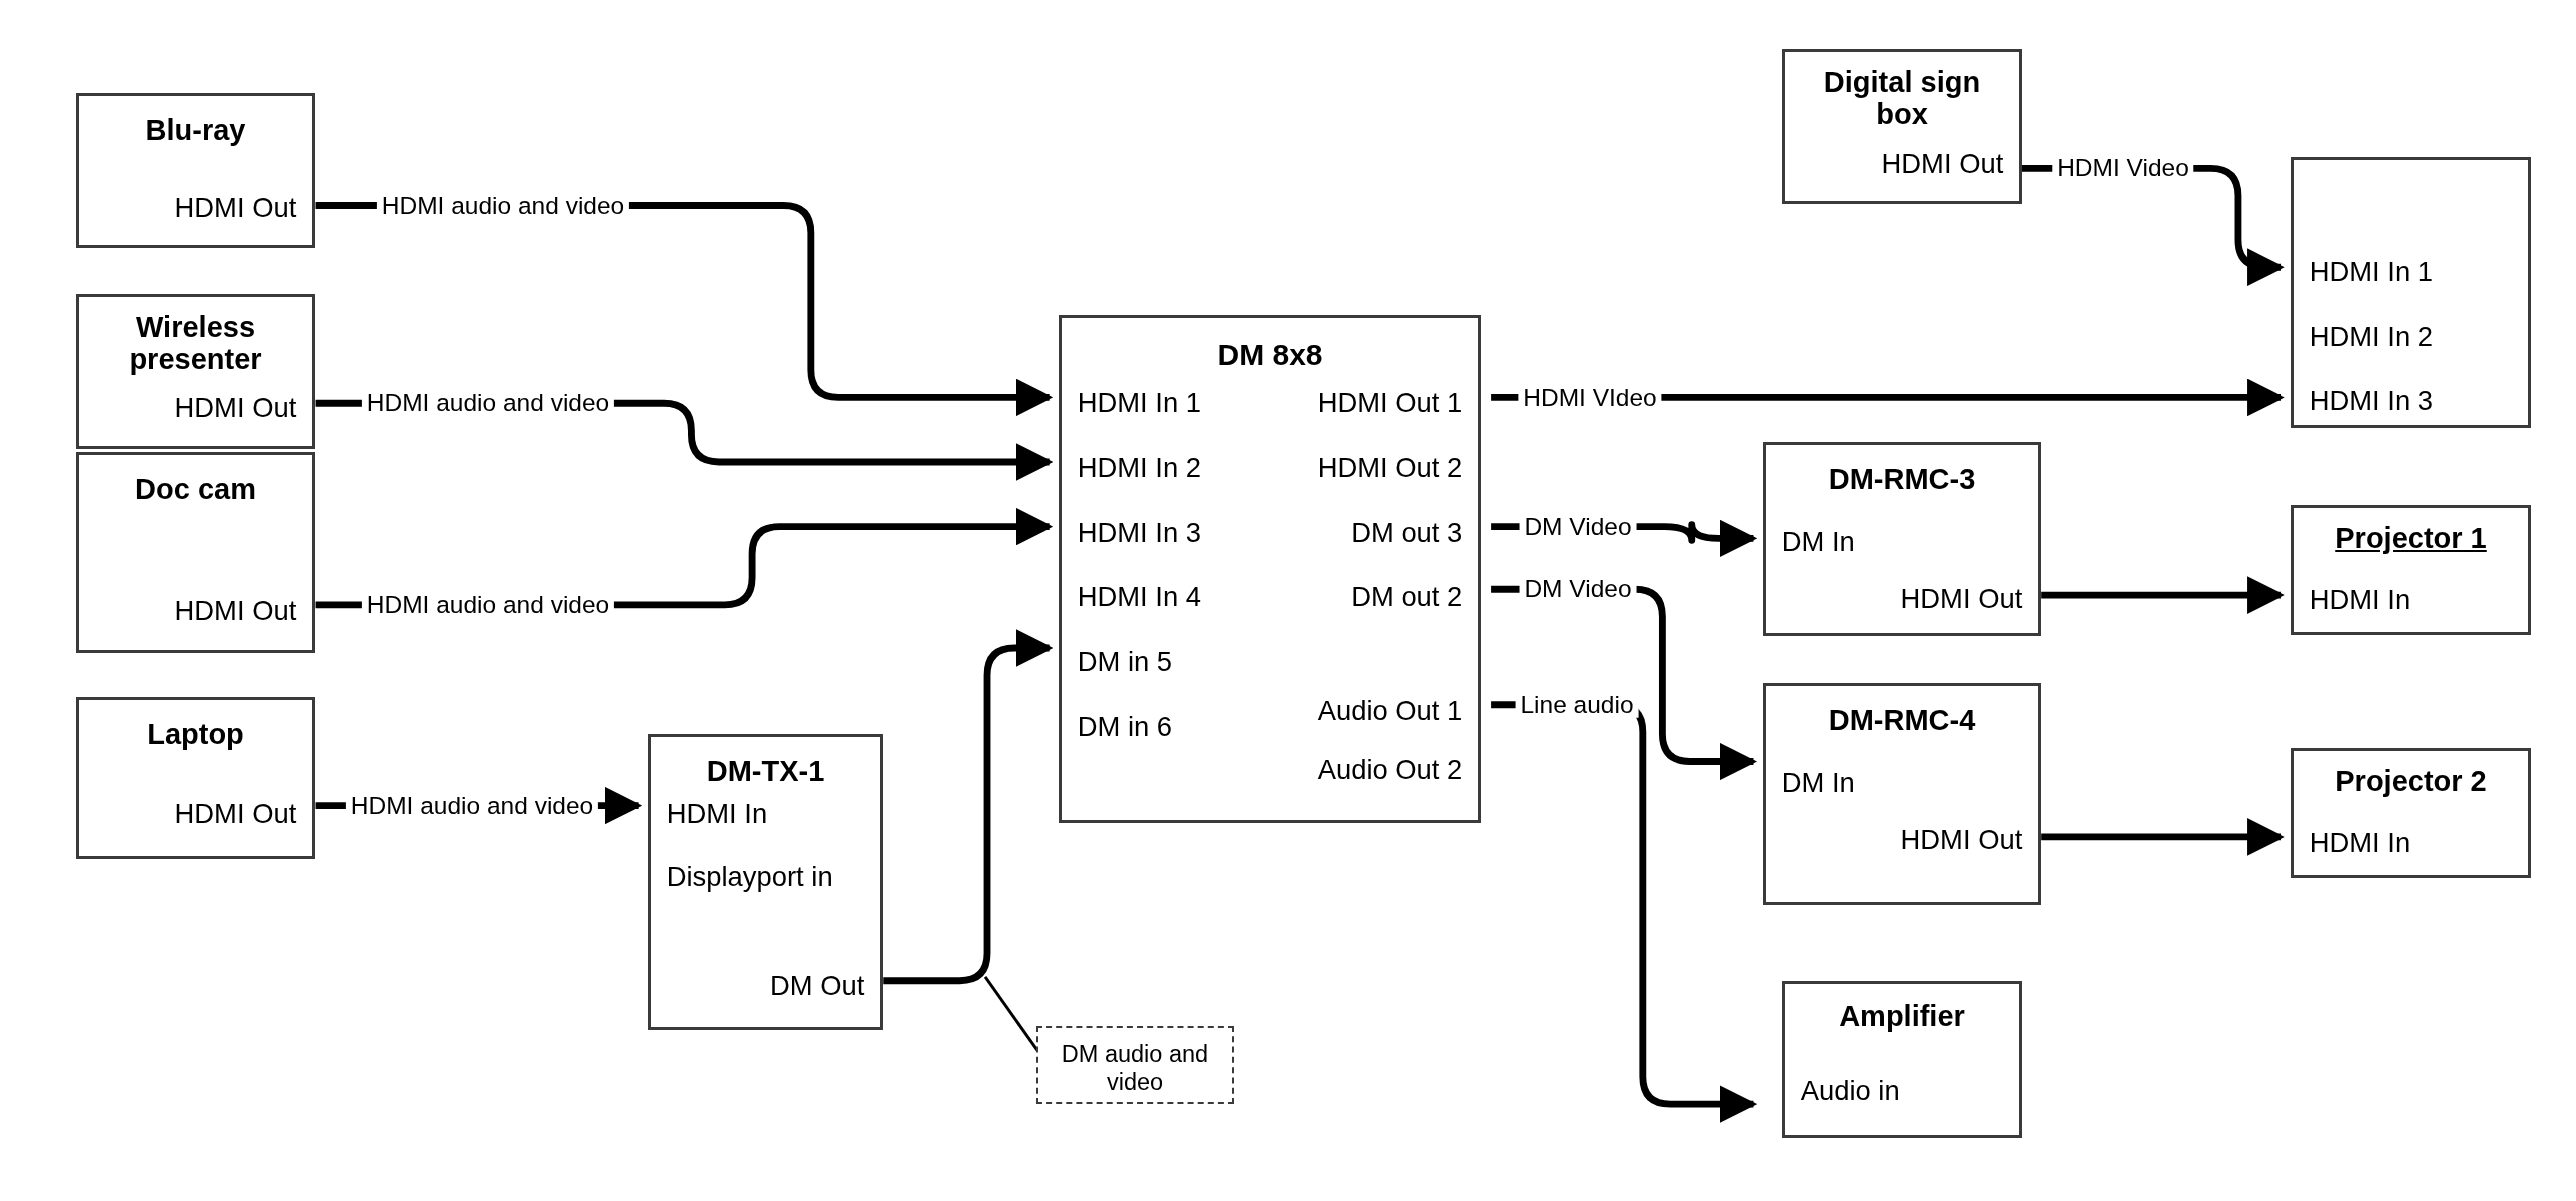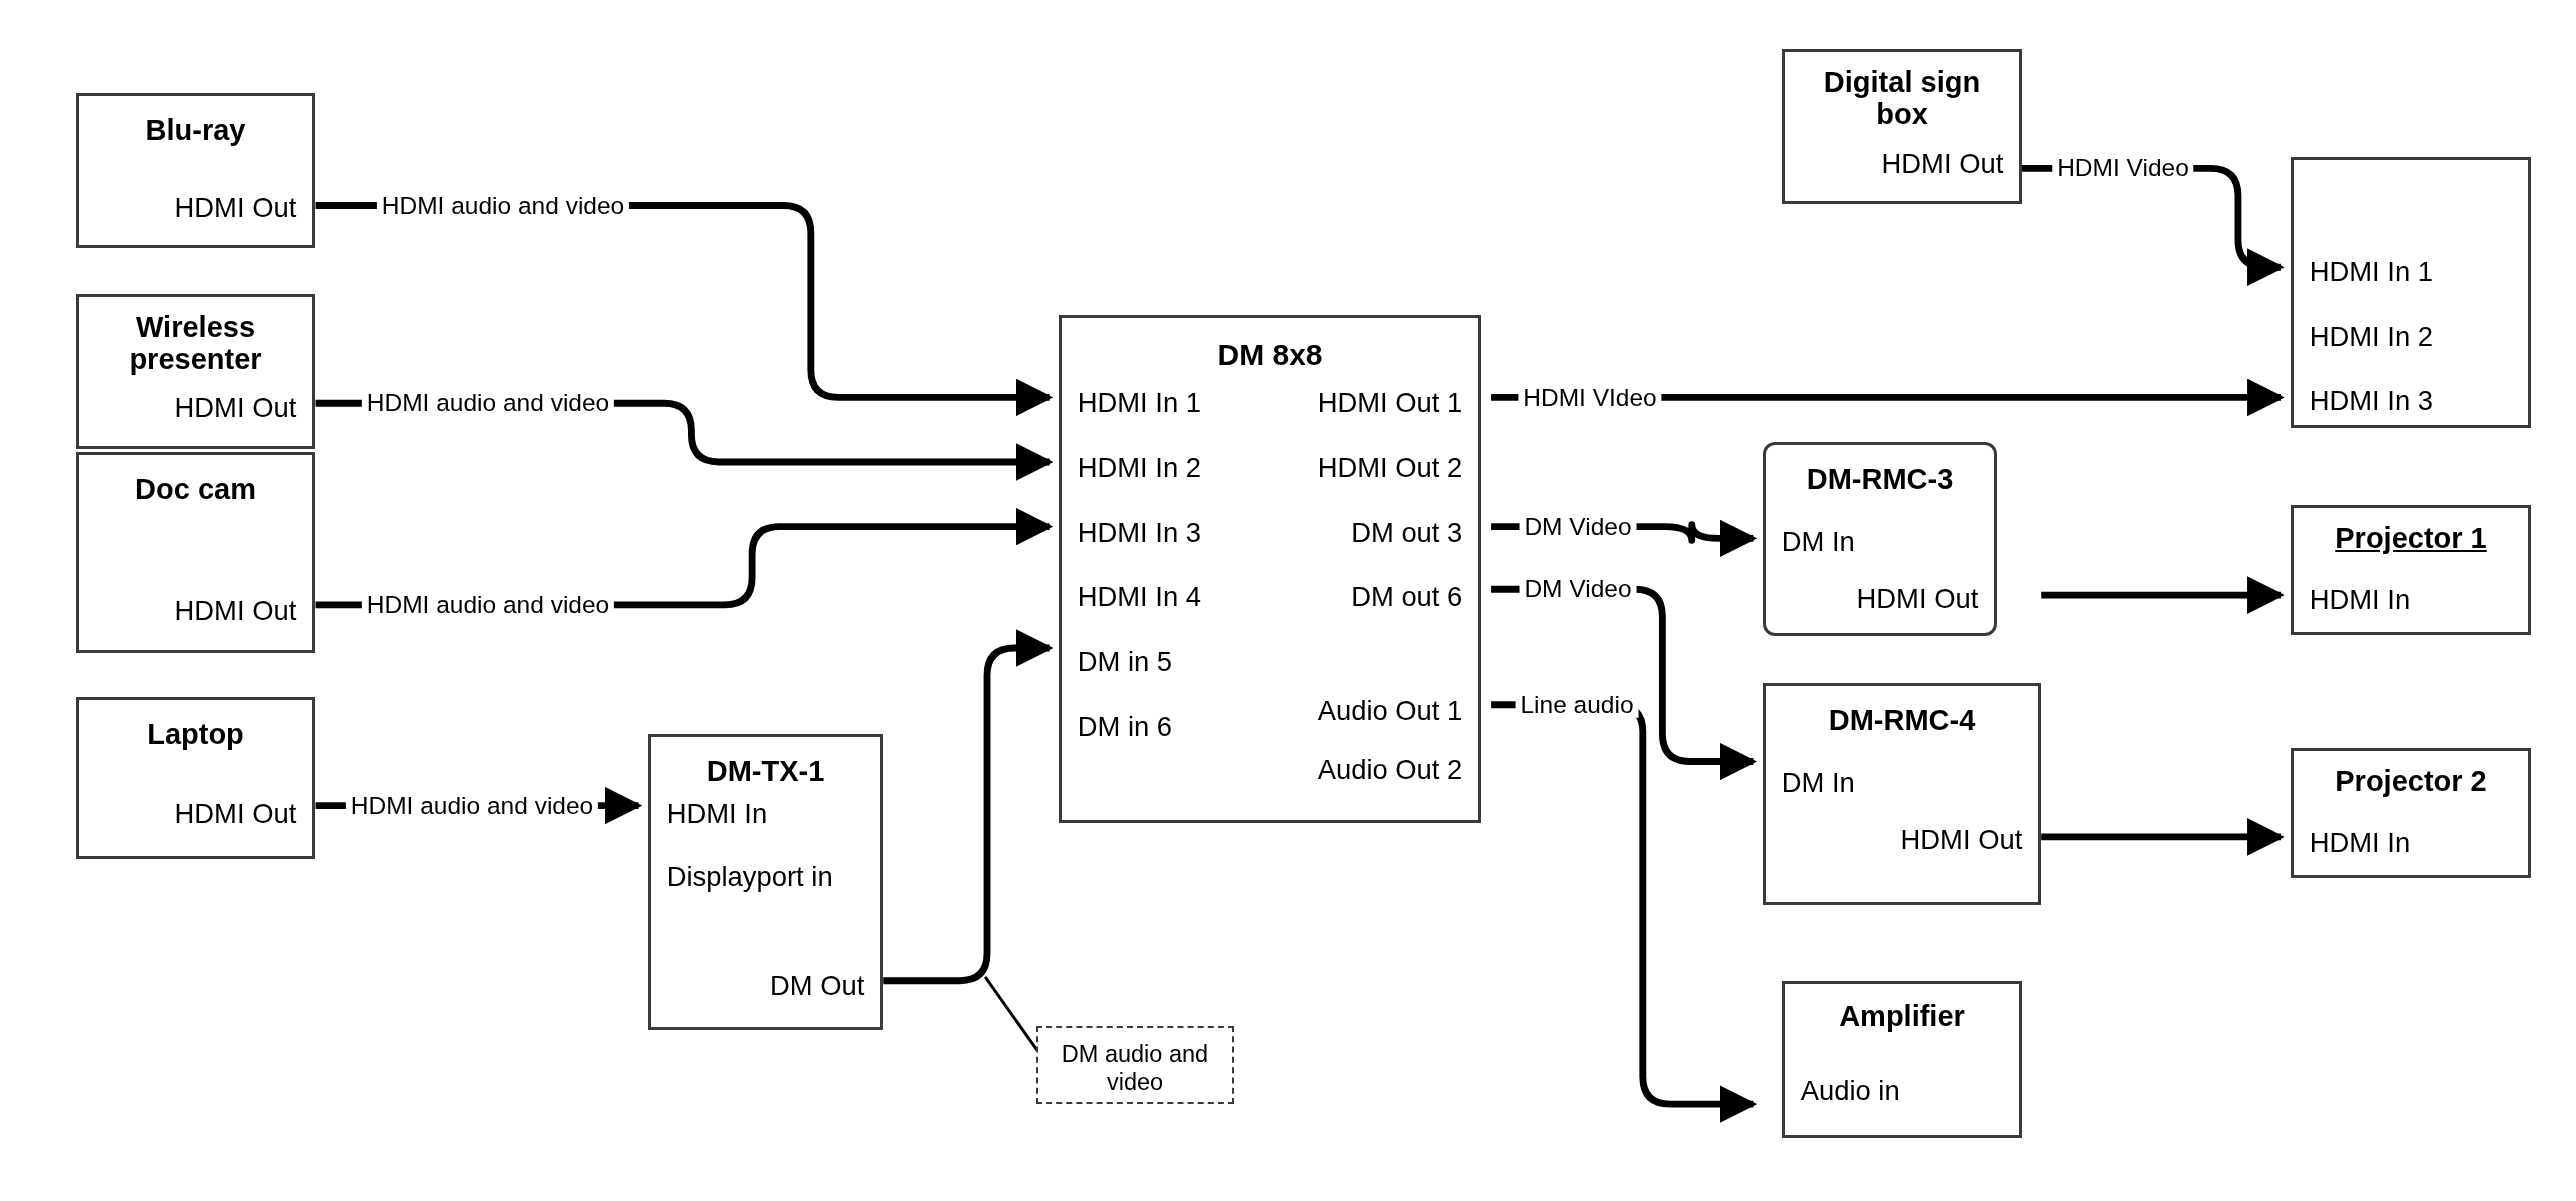--- a/index.html
+++ b/index.html
@@ -171,38 +171,38 @@
     <div class="port left" style="top:71px;">HDMI In 1</div>
     <div class="port left" style="top:136px;">HDMI In 2</div>
     <div class="port left" style="top:201px;">HDMI In 3</div>
     <div class="port left" style="top:265px;">HDMI In 4</div>
     <div class="port left" style="top:330px;">DM in 5</div>
     <div class="port left" style="top:395px;">DM in 6</div>
 
     <div class="port right" style="top:71px;">HDMI Out 1</div>
     <div class="port right" style="top:136px;">HDMI Out 2</div>
     <div class="port right" style="top:201px;">DM out 3</div>
-    <div class="port right" style="top:265px;">DM out 6</div>
+    <div class="port right" style="top:265px;">DM out 2</div>
     <div class="port right" style="top:379px;">Audio Out 1</div>
     <div class="port right" style="top:438px;">Audio Out 2</div>
   </div>
 
   <div class="node-box" style="left:1782px; top:49px; width:240px; height:155px;">
     <div class="node-title" style="margin-top:13.7px;">Digital sign
 box</div>
     <div class="port right" style="top:98px;">HDMI Out</div>
   </div>
 
   <div class="node-box" style="left:2291px; top:157px; width:240px; height:271px;">
     <div class="port left" style="top:98px;">HDMI In 1</div>
     <div class="port left" style="top:163px;">HDMI In 2</div>
     <div class="port left" style="top:227px;">HDMI In 3</div>
   </div>
 
-  <div class="node-box" style="left:1763px; top:442px; width:234px; height:194px;border-radius:12px;">
+  <div class="node-box" style="left:1763px; top:442px; width:278px; height:194px;">
     <div class="node-title" style="margin-top:17.6px;">DM-RMC-3</div>
     <div class="port left" style="top:83px;">DM In</div>
     <div class="port right" style="top:140px;">HDMI Out</div>
   </div>
 
   <div class="node-box" style="left:1763px; top:683px; width:278px; height:222px;">
     <div class="node-title" style="margin-top:17.6px;">DM-RMC-4</div>
     <div class="port left" style="top:83px;">DM In</div>
     <div class="port right" style="top:140px;">HDMI Out</div>
   </div>

